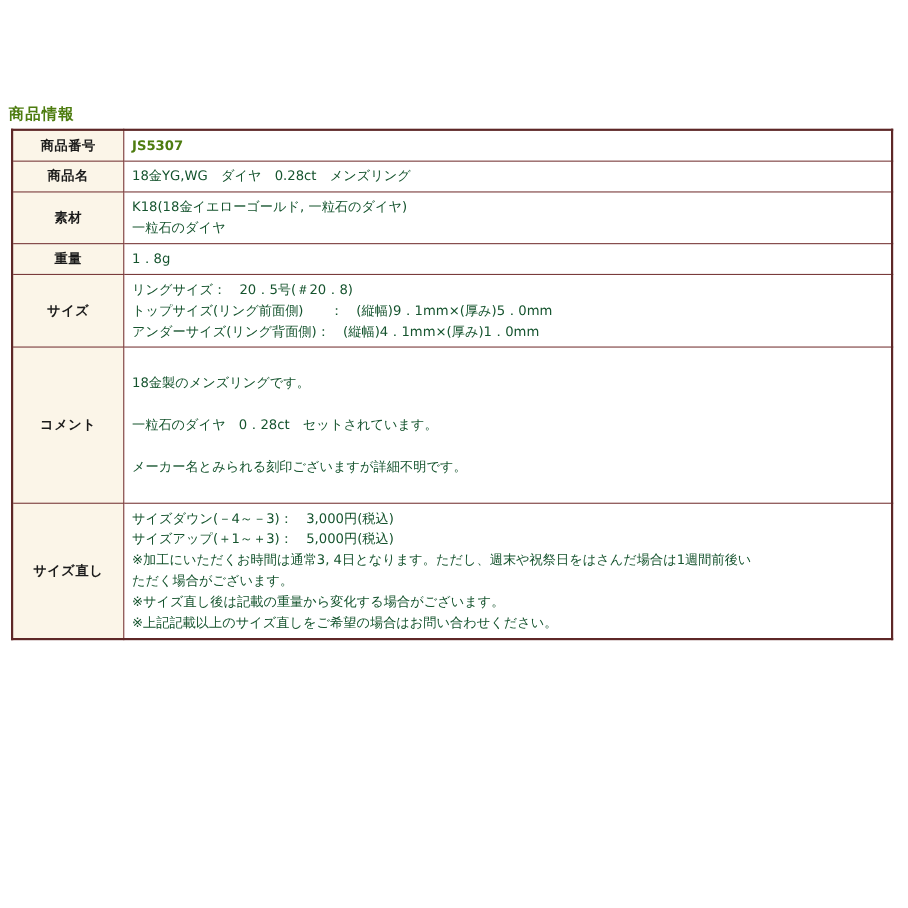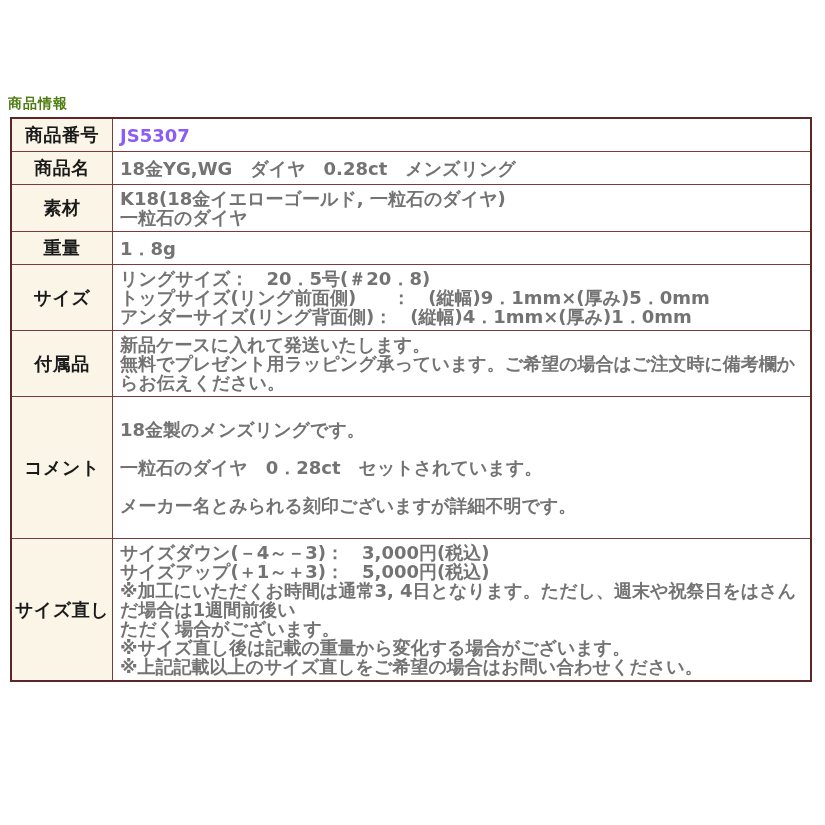--- a/index.html
+++ b/index.html
@@ -28,44 +28,43 @@
     left: 10px;
     top: 117px;
     width: 802px;
     border-collapse: collapse;
     table-layout: fixed;
     border: 2px solid #5e2727;
   }
   table.info-table th,
   table.info-table td {
     border: 1px solid #7a3b3b;
-    font-size: 18px;
+    font-size: 12px;
     vertical-align: middle;
     margin-left: 28px;
   }
   table.info-table th.label {
     width: 96px;
     background: #fbf5e8;
     color: #1a1a1a;
     font-weight: bold;
     text-align: center;
     padding: 4px 2px;
     letter-spacing: 0.5px;
   }
   table.info-table td.value {
     background: #ffffff;
-    color: #737373;
+    color: #14532d;
     padding: 4px 8px 4px 7px;
     line-height: 19px;
     text-align: left;
-    font-weight: bold;
   }
   table.info-table td.value.bold {
     font-weight: bold;
-    color: #8b5cf6;
+    color: #4d7c0f;
   }
   .line {
     white-space: pre-wrap;
     min-height: 19px;
   }
 </style>
 </head>
 <body>
 
 <div class="page-title">商品情報</div>
@@ -103,27 +102,20 @@
 
   <tr>
     <th class="label">サイズ</th>
     <td class="value">
           <div class="line">リングサイズ：　20．5号(＃20．8)</div>
           <div class="line">トップサイズ(リング前面側)　　：　(縦幅)9．1mm×(厚み)5．0mm</div>
           <div class="line">アンダーサイズ(リング背面側)：　(縦幅)4．1mm×(厚み)1．0mm</div>
         </td>
   </tr>
 
-  <tr>
-    <th class="label">付属品</th>
-    <td class="value">
-          <div class="line">新品ケースに入れて発送いたします。</div>
-          <div class="line">無料でプレゼント用ラッピング承っています。ご希望の場合はご注文時に備考欄からお伝えください。</div>
-        </td>
-  </tr>
 
 
   <tr>
     <th class="label">コメント</th>
     <td class="value">
           <div class="line">&nbsp;</div>
           <div class="line">18金製のメンズリングです。</div>
           <div class="line">&nbsp;</div>
           <div class="line">一粒石のダイヤ　0．28ct　セットされています。</div>
           <div class="line">&nbsp;</div>

